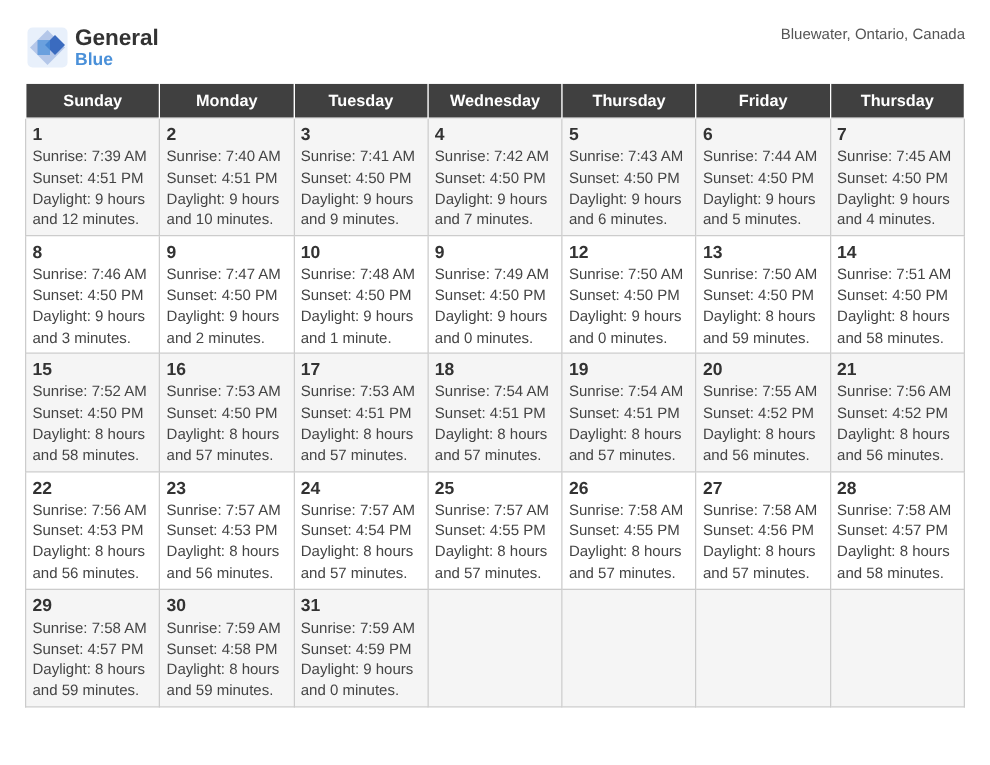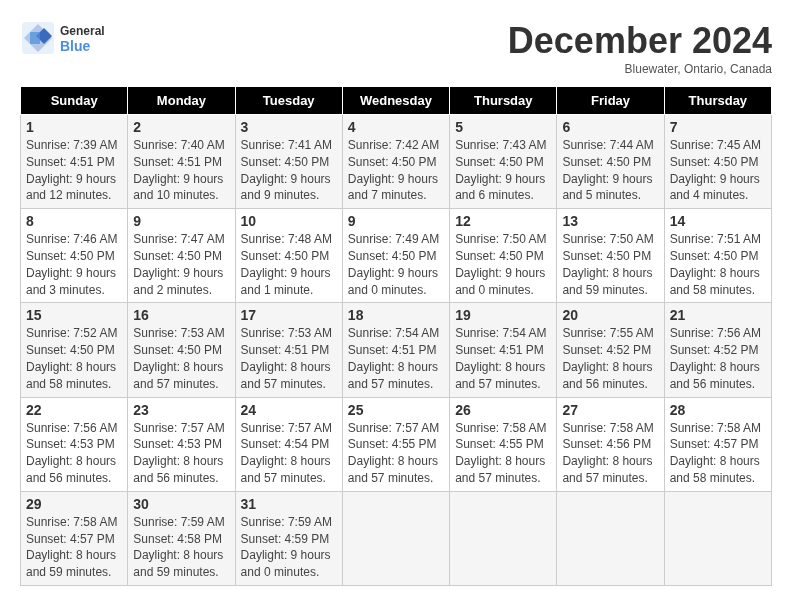--- a/index.html
+++ b/index.html
@@ -14,32 +14,32 @@
       display: flex;
       justify-content: space-between;
       align-items: flex-start;
       margin-bottom: 10px;
     }
     .logo {
       display: flex;
       align-items: center;
       gap: 4px;
     }
-    .logo-text-general { font-size: 12px; font-weight: bold; color: #333; }
+    .logo-text-general { font-size: 18px; font-weight: bold; color: #333; }
     .logo-text-blue { font-size: 14px; font-weight: bold; color: #4a90d9; }
     .title-area { text-align: right; }
     .main-title { font-size: 36px; font-weight: bold; color: #333; }
     .sub-title { font-size: 12px; color: #555; }
     table {
       width: 100%;
       border-collapse: collapse;
       font-size: 11px;
     }
     thead tr th {
-      background: #000000;
+      background: #404040;
       color: #fff;
       text-align: center;
       padding: 6px 4px;
       font-size: 13px;
       font-weight: bold;
       border: 1px solid #fff;
     }
     tbody tr td {
       border: 1px solid #ccc;
       vertical-align: top;
@@ -81,21 +81,20 @@
       <polygon points="10,12 20,12 20,24 10,24" fill="#4a90d9" opacity="0.7"></polygon>
     </svg>
     <div>
       <div style="line-height:1">
         <span class="logo-text-general">General</span><br>
         <span class="logo-text-blue">Blue</span>
       </div>
     </div>
   </div>
   <div class="title-area">
-    <div class="main-title">December 2024</div>
     <div class="sub-title">Bluewater, Ontario, Canada</div>
   </div>
 </div>
 
 <table>
   <thead>
     <tr>
     <th>Sunday</th>
         <th>Monday</th>
         <th>Tuesday</th>

